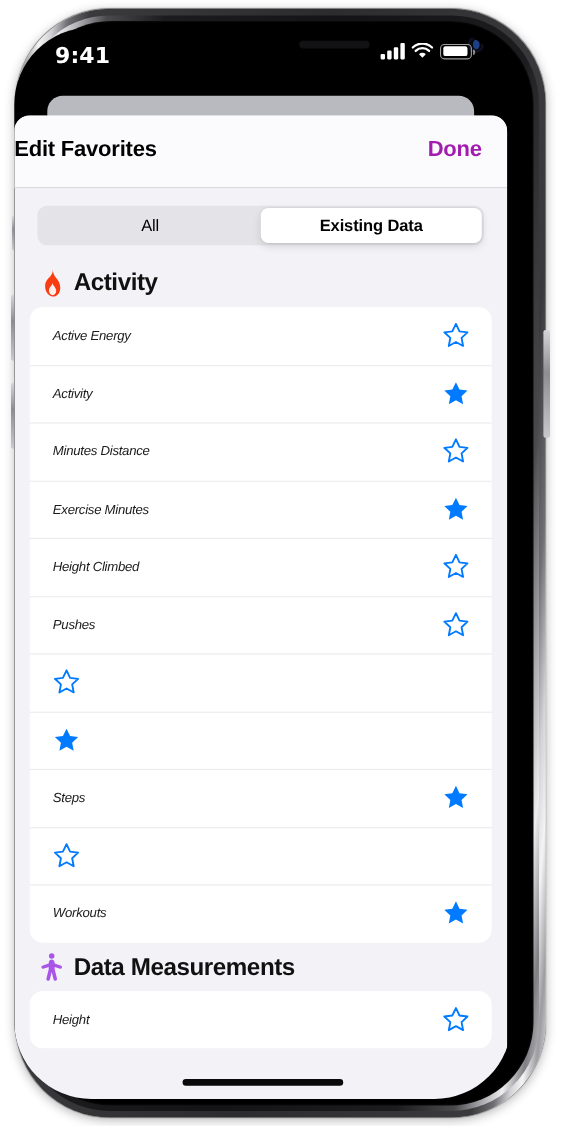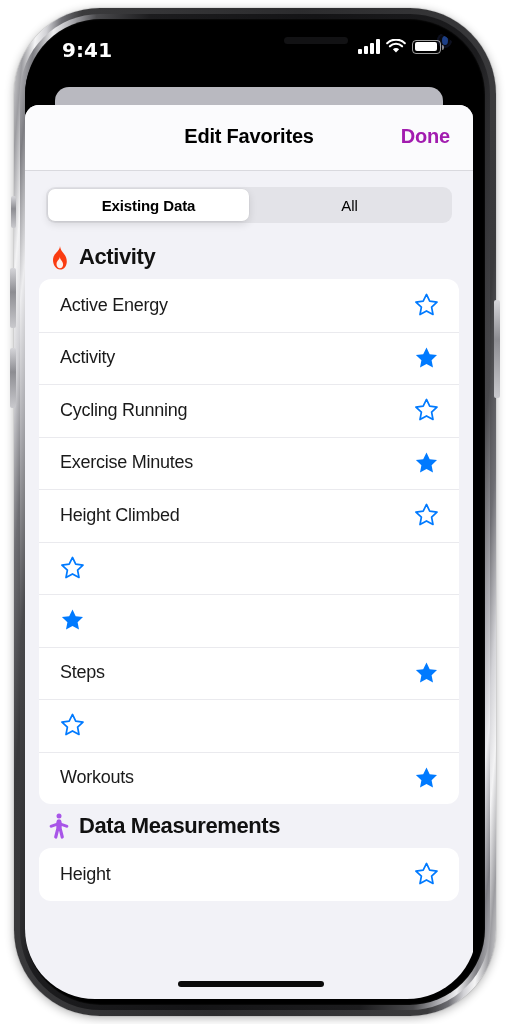--- a/index.html
+++ b/index.html
@@ -46,21 +46,21 @@
   
   .btn-side{ position:absolute; border-radius:2px;
     background:linear-gradient(180deg,#d5d5d9,#8d8d92 40%,#c9c9cd); }
   .btn-silent{ left:11px; top:196px; width:5px; height:32px; }
   .btn-volup{  left:10px; top:268px; width:6px; height:60px; }
   .btn-voldn{  left:10px; top:348px; width:6px; height:60px; }
   .btn-power{  left:494px; top:300px; width:6px; height:98px; }
 
   
   .screen{
-    position:absolute; left:25px; top:25px;
+    position:absolute; left:13px; top:25px;
     width:452px; height:974px;
     border-radius:70px;
     background:#000;
     overflow:hidden;
   }
 
   
   .statusbar{
     position:absolute; left:0; top:0; width:448px; height:52px;
     color:#fff; z-index:6;
@@ -130,21 +130,21 @@
     border-radius:14px 14px 0 0;
     overflow:hidden;
   }
 
   .navbar{
     position:relative; height:66px; background:#fbfbfd;
     border-bottom:1px solid #d9d9de;
   }
   .nav-title{
     position:absolute; left:0; right:0; top:20px;
-    text-align:center; font-size:20px; font-weight:700; color:#000;
+    text-align:left; font-size:20px; font-weight:700; color:#000;
     letter-spacing:-.2px;
   }
   .nav-done{
     position:absolute; right:23px; top:20px;
     font-size:20px; font-weight:700; color:#a21caf; letter-spacing:-.2px;
     cursor:pointer;
   }
 
   
   .seg-wrap{ padding:16px 21px 12px 21px; }
@@ -182,21 +182,21 @@
   }
   .row{
     position:relative; display:flex; align-items:center;
     height:52.5px; padding:0 20px 0 21px; cursor:pointer;
   }
   .row + .row:before{
     content:""; position:absolute; left:0px; right:0; top:0;
     height:1px; background:#eaeaee;
   }
   .row-label{
-    flex:1; font-size:18px; color:#1a1a1a; letter-spacing:-.25px;
+    flex:1; font-size:12px; color:#1a1a1a; letter-spacing:-.25px;font-style:italic;
   }
   .star{ width:25px; height:24px; flex:0 0 auto; }
 
   
   .home-ind{
     position:absolute; left:50%; transform:translateX(-50%);
     bottom:12px; width:146px; height:6px; border-radius:3px;
     background:#0a0a0a; z-index:9;
   }
 </style>
@@ -246,22 +246,22 @@
 
     <div class="sheet">
 
       <div class="navbar">
         <div class="nav-title">Edit Favorites</div>
         <div class="nav-done">Done</div>
       </div>
 
       <div class="seg-wrap">
         <div class="seg">
+          <div class="seg-opt">All</div>
           <div class="seg-opt active">Existing Data</div>
-          <div class="seg-opt">All</div>
         </div>
       </div>
 
       <div class="sheet-body" id="sheet-body">
           <div class="section-head">
             <span class="sec-icon"><svg viewBox="0 0 22 26" width="22" height="26">
                 <path fill="#FA3C11" d="M11.8 0.4c.6 3.2-.5 5-2.2 6.9C7.6 9.5 5 11.6 5 16.1 5 21 8 25.6 12.2 25.6c4 0 6.6-3.7 6.6-8.1 0-4-2.2-7.1-4.1-9.3-1.6-1.9-2.6-4.4-2.9-7.8z"></path>
                 <path fill="#FFF1EC" d="M11.6 12.3c.4 1.6-.3 2.4-1.1 3.5-.8 1.1-2 2.2-2 4.2 0 2.3 1.5 4.3 3.4 4.3 1.9 0 3.2-1.8 3.2-3.9 0-1.9-1.1-3.4-2-4.5-.8-.9-1.3-2-1.5-3.6z"></path>
               </svg></span>
             <span class="section-title">Activity</span>
@@ -277,37 +277,45 @@
             </div>
             <div class="row">
               <span class="row-label">Activity</span>
               <span style="display: flex;">
                 <svg class="star" viewBox="0 0 25 24" width="25" height="24">
                   <path d="M12.5 1.4l3.2 6.8 7.3.9-5.4 5.1 1.4 7.3-6.5-3.6-6.5 3.6 1.4-7.3L1.9 9.1l7.3-.9z" fill="#007AFF" stroke="#007AFF" stroke-width="0" stroke-linejoin="round"></path>
                 </svg>
               </span>
             </div>
             <div class="row">
-              <span class="row-label">Cycling Running</span>
+              <span class="row-label">Minutes Distance</span>
               <span style="display: flex;">
                 <svg class="star" viewBox="0 0 25 24" width="25" height="24">
                   <path d="M12.5 1.4l3.2 6.8 7.3.9-5.4 5.1 1.4 7.3-6.5-3.6-6.5 3.6 1.4-7.3L1.9 9.1l7.3-.9z" fill="none" stroke="#007AFF" stroke-width="1.7" stroke-linejoin="round"></path>
                 </svg>
               </span>
             </div>
             <div class="row">
               <span class="row-label">Exercise Minutes</span>
               <span style="display: flex;">
                 <svg class="star" viewBox="0 0 25 24" width="25" height="24">
                   <path d="M12.5 1.4l3.2 6.8 7.3.9-5.4 5.1 1.4 7.3-6.5-3.6-6.5 3.6 1.4-7.3L1.9 9.1l7.3-.9z" fill="#007AFF" stroke="#007AFF" stroke-width="0" stroke-linejoin="round"></path>
                 </svg>
               </span>
             </div>
             <div class="row">
               <span class="row-label">Height Climbed</span>
+              <span style="display: flex;">
+                <svg class="star" viewBox="0 0 25 24" width="25" height="24">
+                  <path d="M12.5 1.4l3.2 6.8 7.3.9-5.4 5.1 1.4 7.3-6.5-3.6-6.5 3.6 1.4-7.3L1.9 9.1l7.3-.9z" fill="none" stroke="#007AFF" stroke-width="1.7" stroke-linejoin="round"></path>
+                </svg>
+              </span>
+            </div>
+            <div class="row">
+              <span class="row-label">Pushes</span>
               <span style="display: flex;">
                 <svg class="star" viewBox="0 0 25 24" width="25" height="24">
                   <path d="M12.5 1.4l3.2 6.8 7.3.9-5.4 5.1 1.4 7.3-6.5-3.6-6.5 3.6 1.4-7.3L1.9 9.1l7.3-.9z" fill="none" stroke="#007AFF" stroke-width="1.7" stroke-linejoin="round"></path>
                 </svg>
               </span>
             </div>
             <div class="row">
               <span style="display: flex;">
                 <svg class="star" viewBox="0 0 25 24" width="25" height="24">
                   <path d="M12.5 1.4l3.2 6.8 7.3.9-5.4 5.1 1.4 7.3-6.5-3.6-6.5 3.6 1.4-7.3L1.9 9.1l7.3-.9z" fill="none" stroke="#007AFF" stroke-width="1.7" stroke-linejoin="round"></path>

